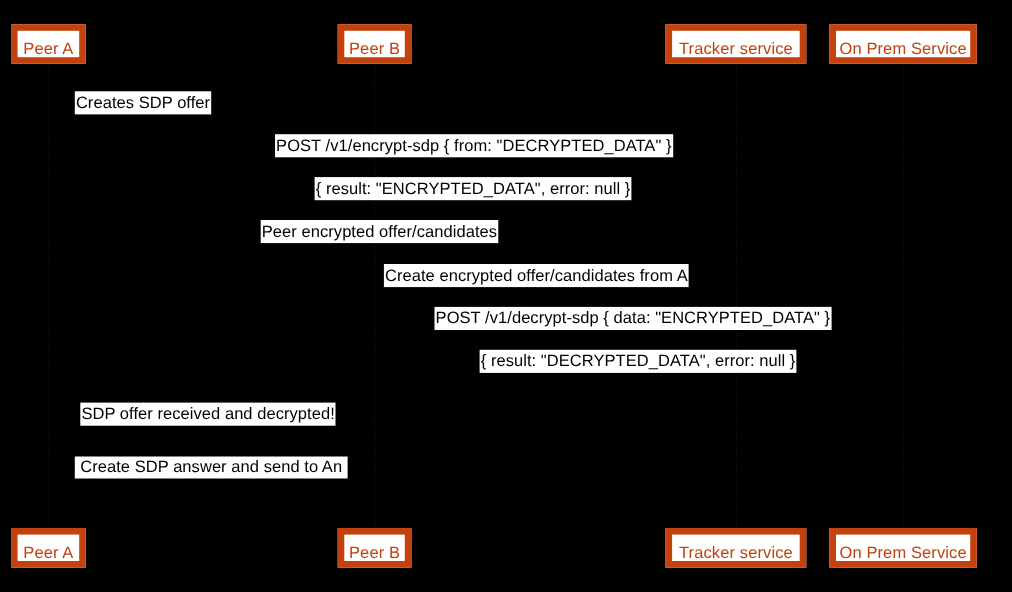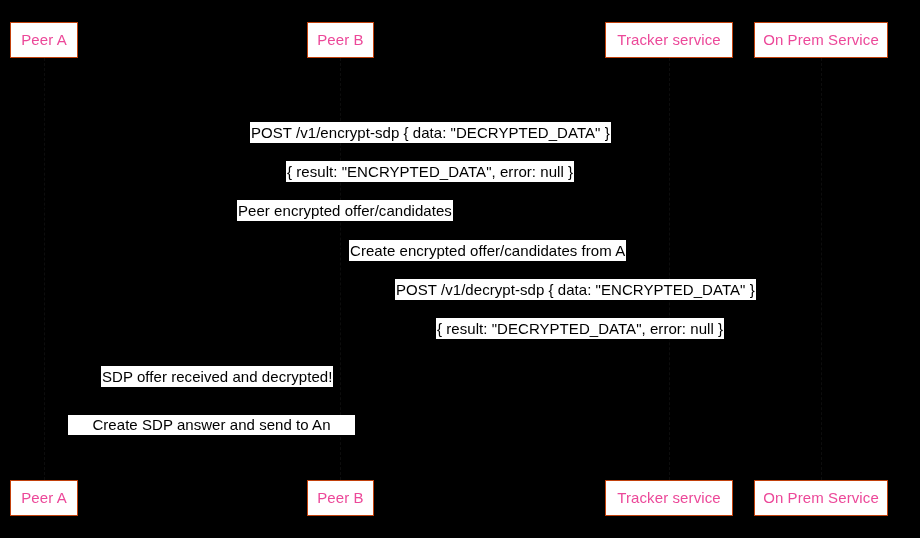--- a/index.html
+++ b/index.html
@@ -23,22 +23,22 @@
     top: 0;
     width: 920px;
     height: 538px;
     background: #000000;
   }
 
   
   .participant {
     position: absolute;
     background: #ffffff;
-    color: #ec4899;
-    border: 1px solid #c2410c;
+    color: #c2410c;
+    border: 6px solid #c2410c;
     box-sizing: border-box;
     font-size: 15px;
     line-height: 34px;
     height: 36px;
     text-align: center;
     white-space: nowrap;
     letter-spacing: 0.1px;
   }
 
   
@@ -98,36 +98,37 @@
       <line x1="821" y1="328" x2="340" y2="328"></line>
       <line x1="340" y1="376" x2="44" y2="376"></line>
     </g>
   </svg>
 
   <div class="participant" style="left:10px;  top:22px; width:68px;">Peer A</div>
   <div class="participant" style="left:307px; top:22px; width:67px;">Peer B</div>
   <div class="participant" style="left:605px; top:22px; width:128px;">Tracker service</div>
   <div class="participant" style="left:754px; top:22px; width:134px;">On Prem Service</div>
 
+  <div class="msg" style="left:68px;  top:83px;">Creates SDP offer</div>
 
-  <div class="msg" style="left:250px; top:122px;">POST /v1/encrypt-sdp { data: "DECRYPTED_DATA" }</div>
+  <div class="msg" style="left:250px; top:122px;">POST /v1/encrypt-sdp { from: "DECRYPTED_DATA" }</div>
 
   <div class="msg" style="left:286px; top:161px;">{ result: "ENCRYPTED_DATA", error: null }</div>
 
   <div class="msg" style="left:237px; top:200px;">Peer encrypted offer/candidates</div>
 
   <div class="msg" style="left:349px; top:240px;">Create encrypted offer/candidates from A</div>
 
   <div class="msg" style="left:395px; top:279px;">POST /v1/decrypt-sdp { data: "ENCRYPTED_DATA" }</div>
 
   <div class="msg" style="left:436px; top:318px;">{ result: "DECRYPTED_DATA", error: null }</div>
 
-  <div class="msg" style="left:73px;  top:366px;margin-left:28px;">SDP offer received and decrypted!</div>
+  <div class="msg" style="left:73px;  top:366px;">SDP offer received and decrypted!</div>
 
-  <div class="msg multiline" style="left:68px; top:415px; width:287px;">
+  <div class="msg multiline" style="left:68px; top:415px; width:248px;">
     <div>Create SDP answer and send to An</div>
   </div>
 
   <div class="participant" style="left:10px;  top:480px; width:68px;">Peer A</div>
   <div class="participant" style="left:307px; top:480px; width:67px;">Peer B</div>
   <div class="participant" style="left:605px; top:480px; width:128px;">Tracker service</div>
   <div class="participant" style="left:754px; top:480px; width:134px;">On Prem Service</div>
 
 </div>
 

